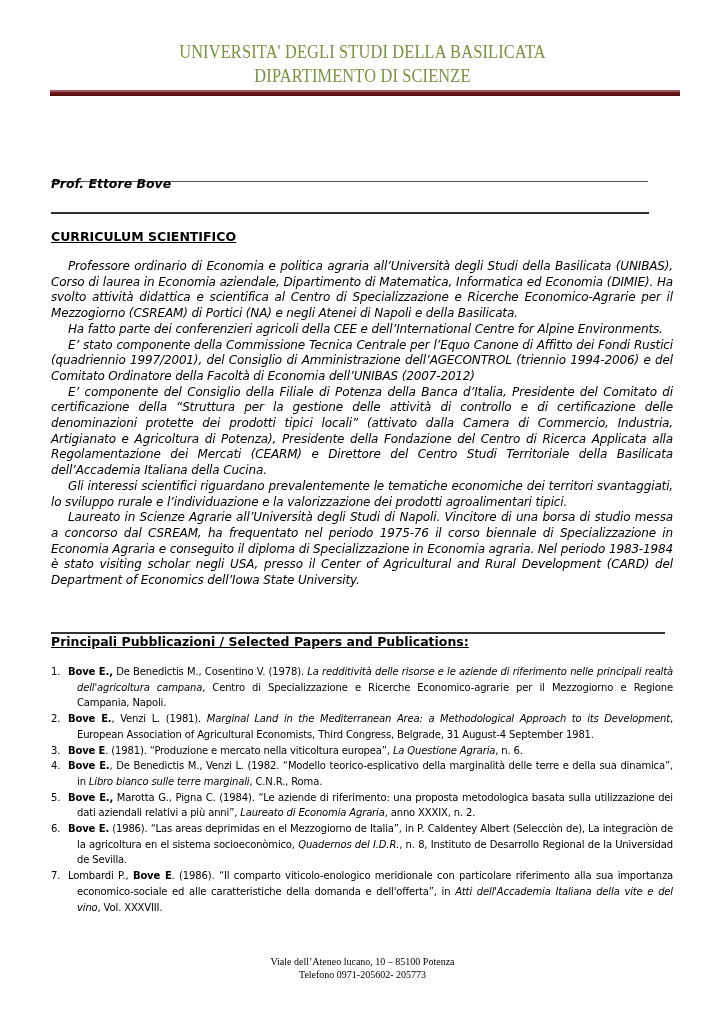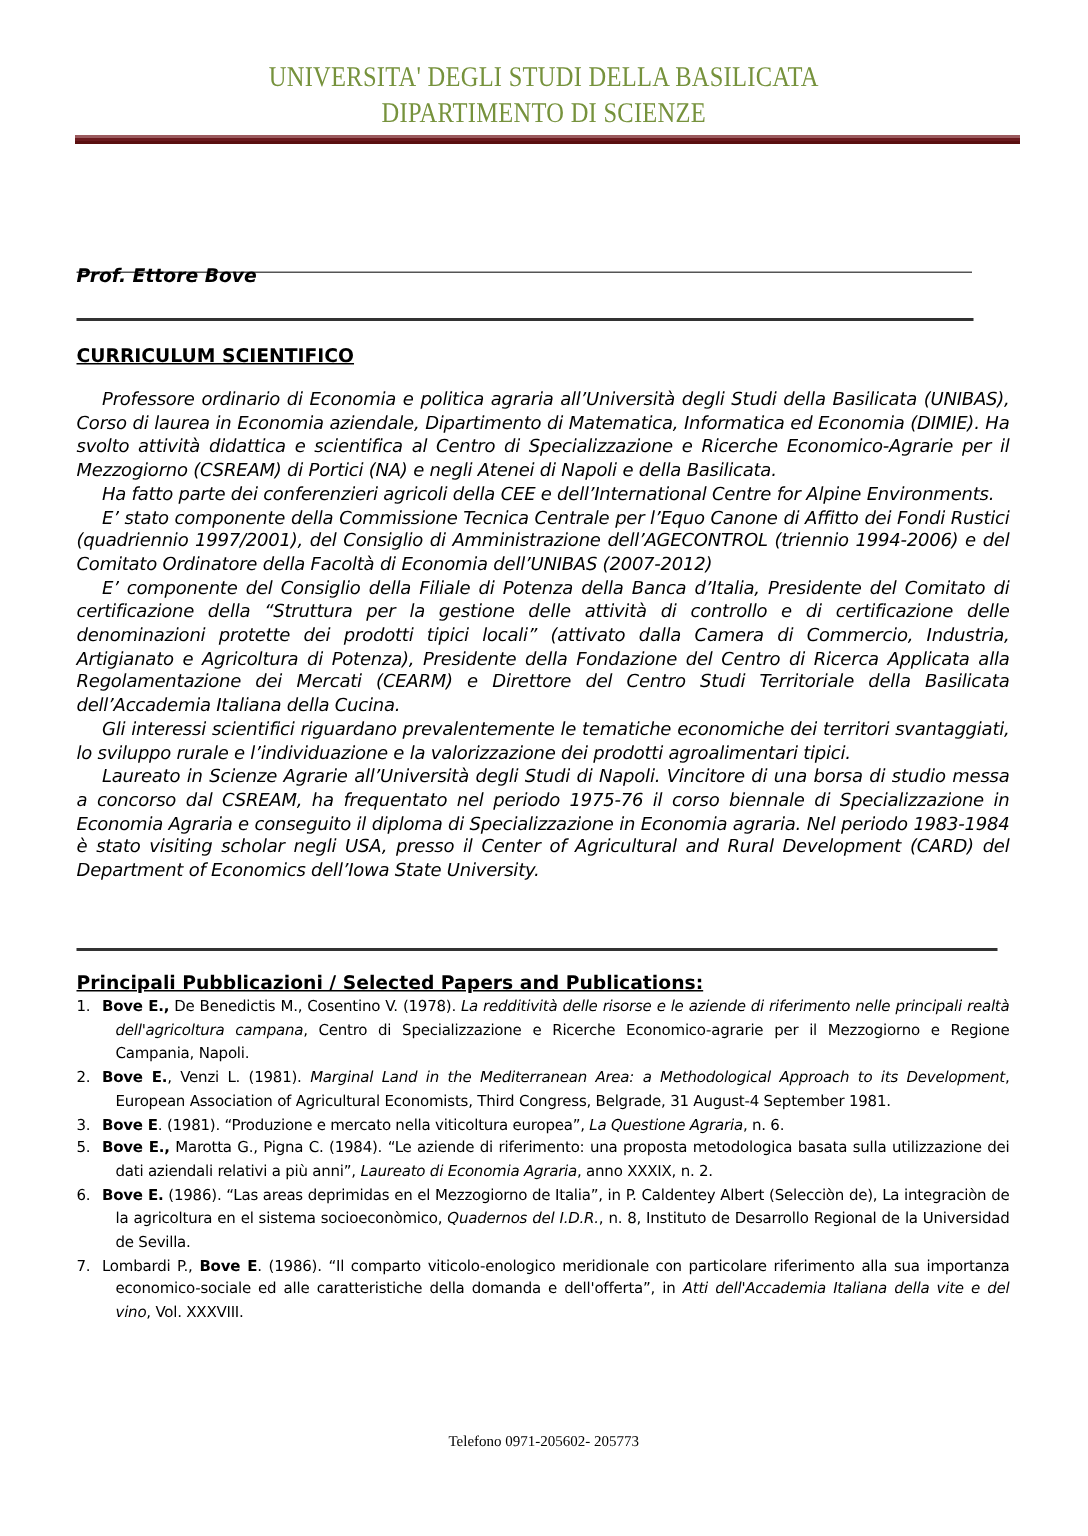--- a/index.html
+++ b/index.html
@@ -47,26 +47,28 @@
 <div class="cv">
   <p>Professore ordinario di Economia e politica agraria all’Università degli Studi della Basilicata (UNIBAS), Corso di laurea in Economia aziendale, Dipartimento di Matematica, Informatica ed Economia (DIMIE). Ha svolto attività didattica e scientifica al Centro di Specializzazione e Ricerche Economico-Agrarie per il Mezzogiorno (CSREAM) di Portici (NA) e negli Atenei di Napoli e della Basilicata.</p>
   <p>Ha fatto parte dei conferenzieri agricoli della CEE e dell’International Centre for Alpine Environments.</p>
   <p>E’ stato componente della Commissione Tecnica Centrale per l’Equo Canone di Affitto dei Fondi Rustici (quadriennio 1997/2001), del Consiglio di Amministrazione dell’AGECONTROL (triennio 1994-2006) e del Comitato Ordinatore della Facoltà di Economia dell’UNIBAS (2007-2012)</p>
   <p>E’ componente del Consiglio della Filiale di Potenza della Banca d’Italia, Presidente del Comitato di certificazione della “Struttura per la gestione delle attività di controllo e di certificazione delle denominazioni protette dei prodotti tipici locali” (attivato dalla Camera di Commercio, Industria, Artigianato e Agricoltura di Potenza), Presidente della Fondazione del Centro di Ricerca Applicata alla Regolamentazione dei Mercati (CEARM) e Direttore del Centro Studi Territoriale della Basilicata dell’Accademia Italiana della Cucina.</p>
   <p>Gli interessi scientifici riguardano prevalentemente le tematiche economiche dei territori svantaggiati, lo sviluppo rurale e l’individuazione e la valorizzazione dei prodotti agroalimentari tipici.</p>
   <p>Laureato in Scienze Agrarie all’Università degli Studi di Napoli. Vincitore di una borsa di studio messa a concorso dal CSREAM, ha frequentato nel periodo 1975-76 il corso biennale di Specializzazione in Economia Agraria e conseguito il diploma di Specializzazione in Economia agraria. Nel periodo 1983-1984 è stato visiting scholar negli USA, presso il Center of Agricultural and Rural Development (CARD) del Department of Economics dell’Iowa State University.</p>
 </div>
 
 <div class="rule thick" style="top:632px; width:614px;"></div>
-<div class="section-title" style="top:634px;margin-top:13px;">Principali Pubblicazioni / Selected Papers and Publications:</div>
+<div class="section-title" style="top:634px;">Principali Pubblicazioni / Selected Papers and Publications:</div>
 
 <ol class="pubs">
   <li><span class="num">1.</span><span></span><b>Bove E.,</b><span> De Benedictis M., Cosentino V. (1978). </span><i>La redditività delle risorse e le aziende di riferimento nelle principali realtà dell'agricoltura campana</i><span>, Centro di Specializzazione e Ricerche Economico-agrarie per il Mezzogiorno e Regione Campania, Napoli.</span></li>
   <li><span class="num">2.</span><span></span><b>Bove E.</b><span>, Venzi L. (1981). </span><i>Marginal Land in the Mediterranean Area: a Methodological Approach to its Development</i><span>, European Association of Agricultural Economists, Third Congress, Belgrade, 31 August-4 September 1981.</span></li>
   <li><span class="num">3.</span><span></span><b>Bove E</b><span>. (1981). “Produzione e mercato nella viticoltura europea”, </span><i>La Questione Agraria</i><span>, n. 6.</span></li>
+  <li><span class="num">4.</span><span></span><b>Bove E.</b><span>, De Benedictis M., Venzi L. (1982. “Modello teorico-esplicativo della marginalità delle terre e della sua dinamica”, in </span><i>Libro bianco sulle terre marginali</i><span>, C.N.R., Roma.</span></li>
   <li><span class="num">5.</span><span></span><b>Bove E.,</b><span> Marotta G., Pigna C. (1984). “Le aziende di riferimento: una proposta metodologica basata sulla utilizzazione dei dati aziendali relativi a più anni”, </span><i>Laureato di Economia Agraria</i><span>, anno XXXIX, n. 2.</span></li>
   <li><span class="num">6.</span><span></span><b>Bove E.</b><span> (1986). “Las areas deprimidas en el Mezzogiorno de Italia”, in P. Caldentey Albert (Selecciòn de), La integraciòn de la agricoltura en el sistema socioeconòmico, </span><i>Quadernos del I.D.R.</i><span>, n. 8, Instituto de Desarrollo Regional de la Universidad de Sevilla.</span></li>
   <li><span class="num">7.</span><span>Lombardi P., </span><b>Bove E</b><span>. (1986). “Il comparto viticolo-enologico meridionale con particolare riferimento alla sua importanza economico-sociale ed alle caratteristiche della domanda e dell'offerta”, in </span><i>Atti dell'Accademia Italiana della vite e del vino</i><span>, Vol. XXXVIII.</span></li>
 </ol>
 
 <div class="footer">
+  <div>Viale dell’Ateneo lucano, 10 – 85100 Potenza</div>
   <div>Telefono 0971-205602- 205773</div>
 </div>
 
 </body></html>

